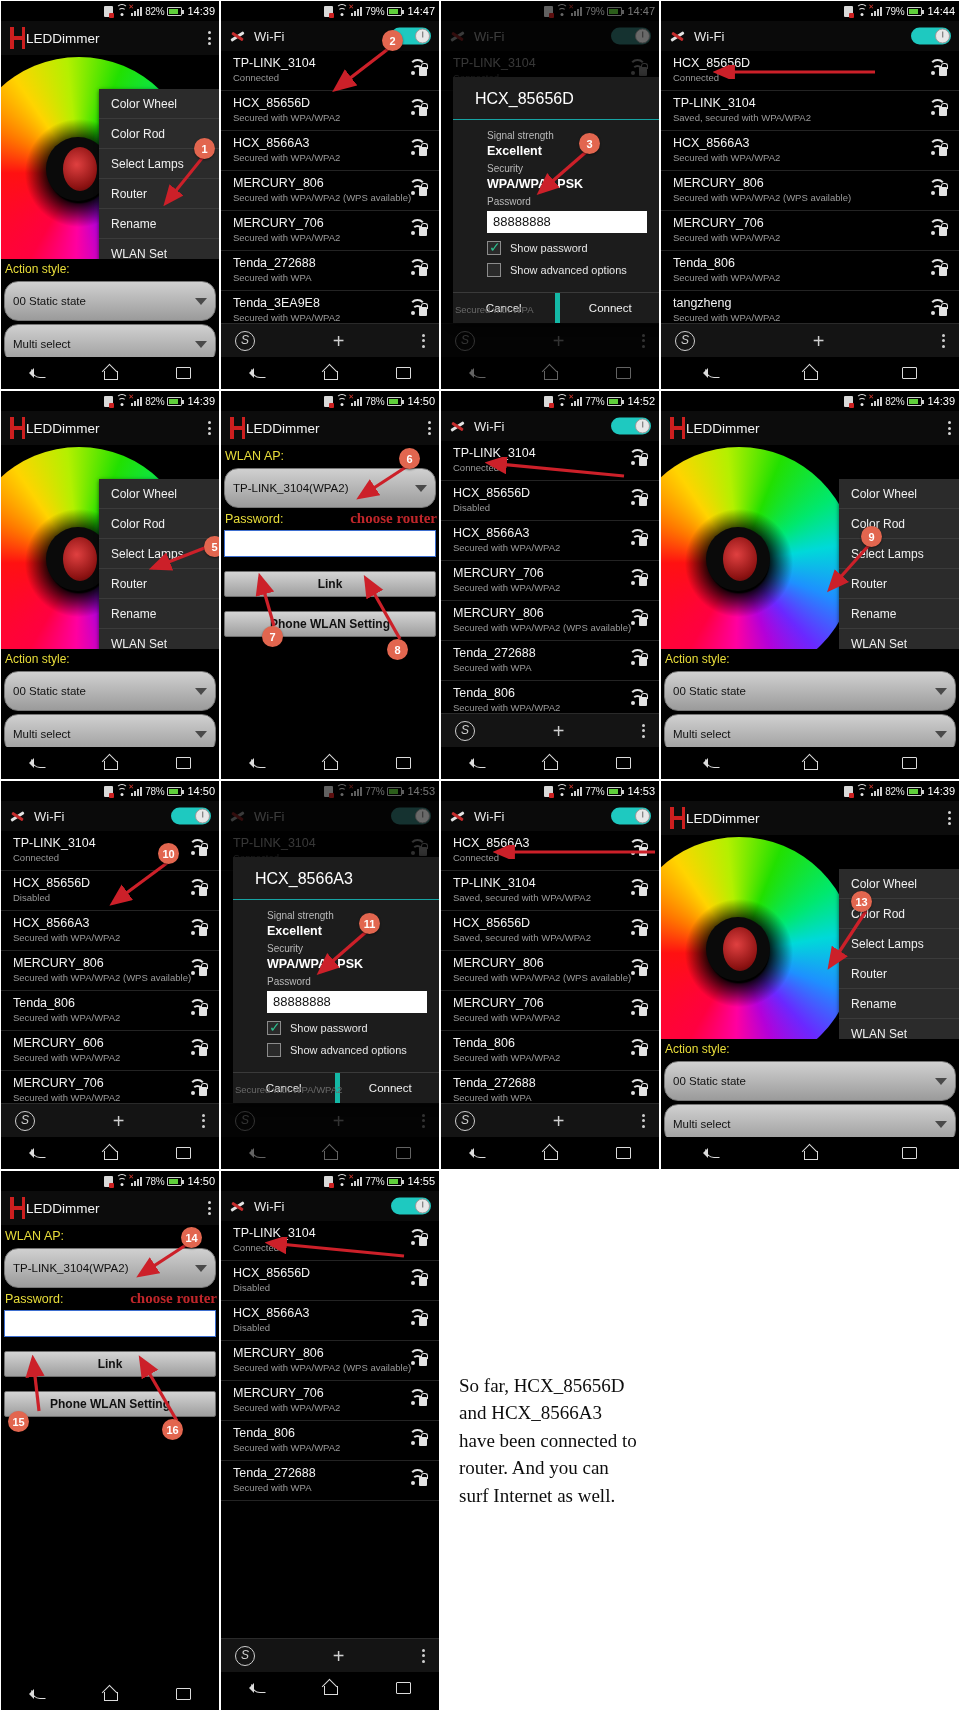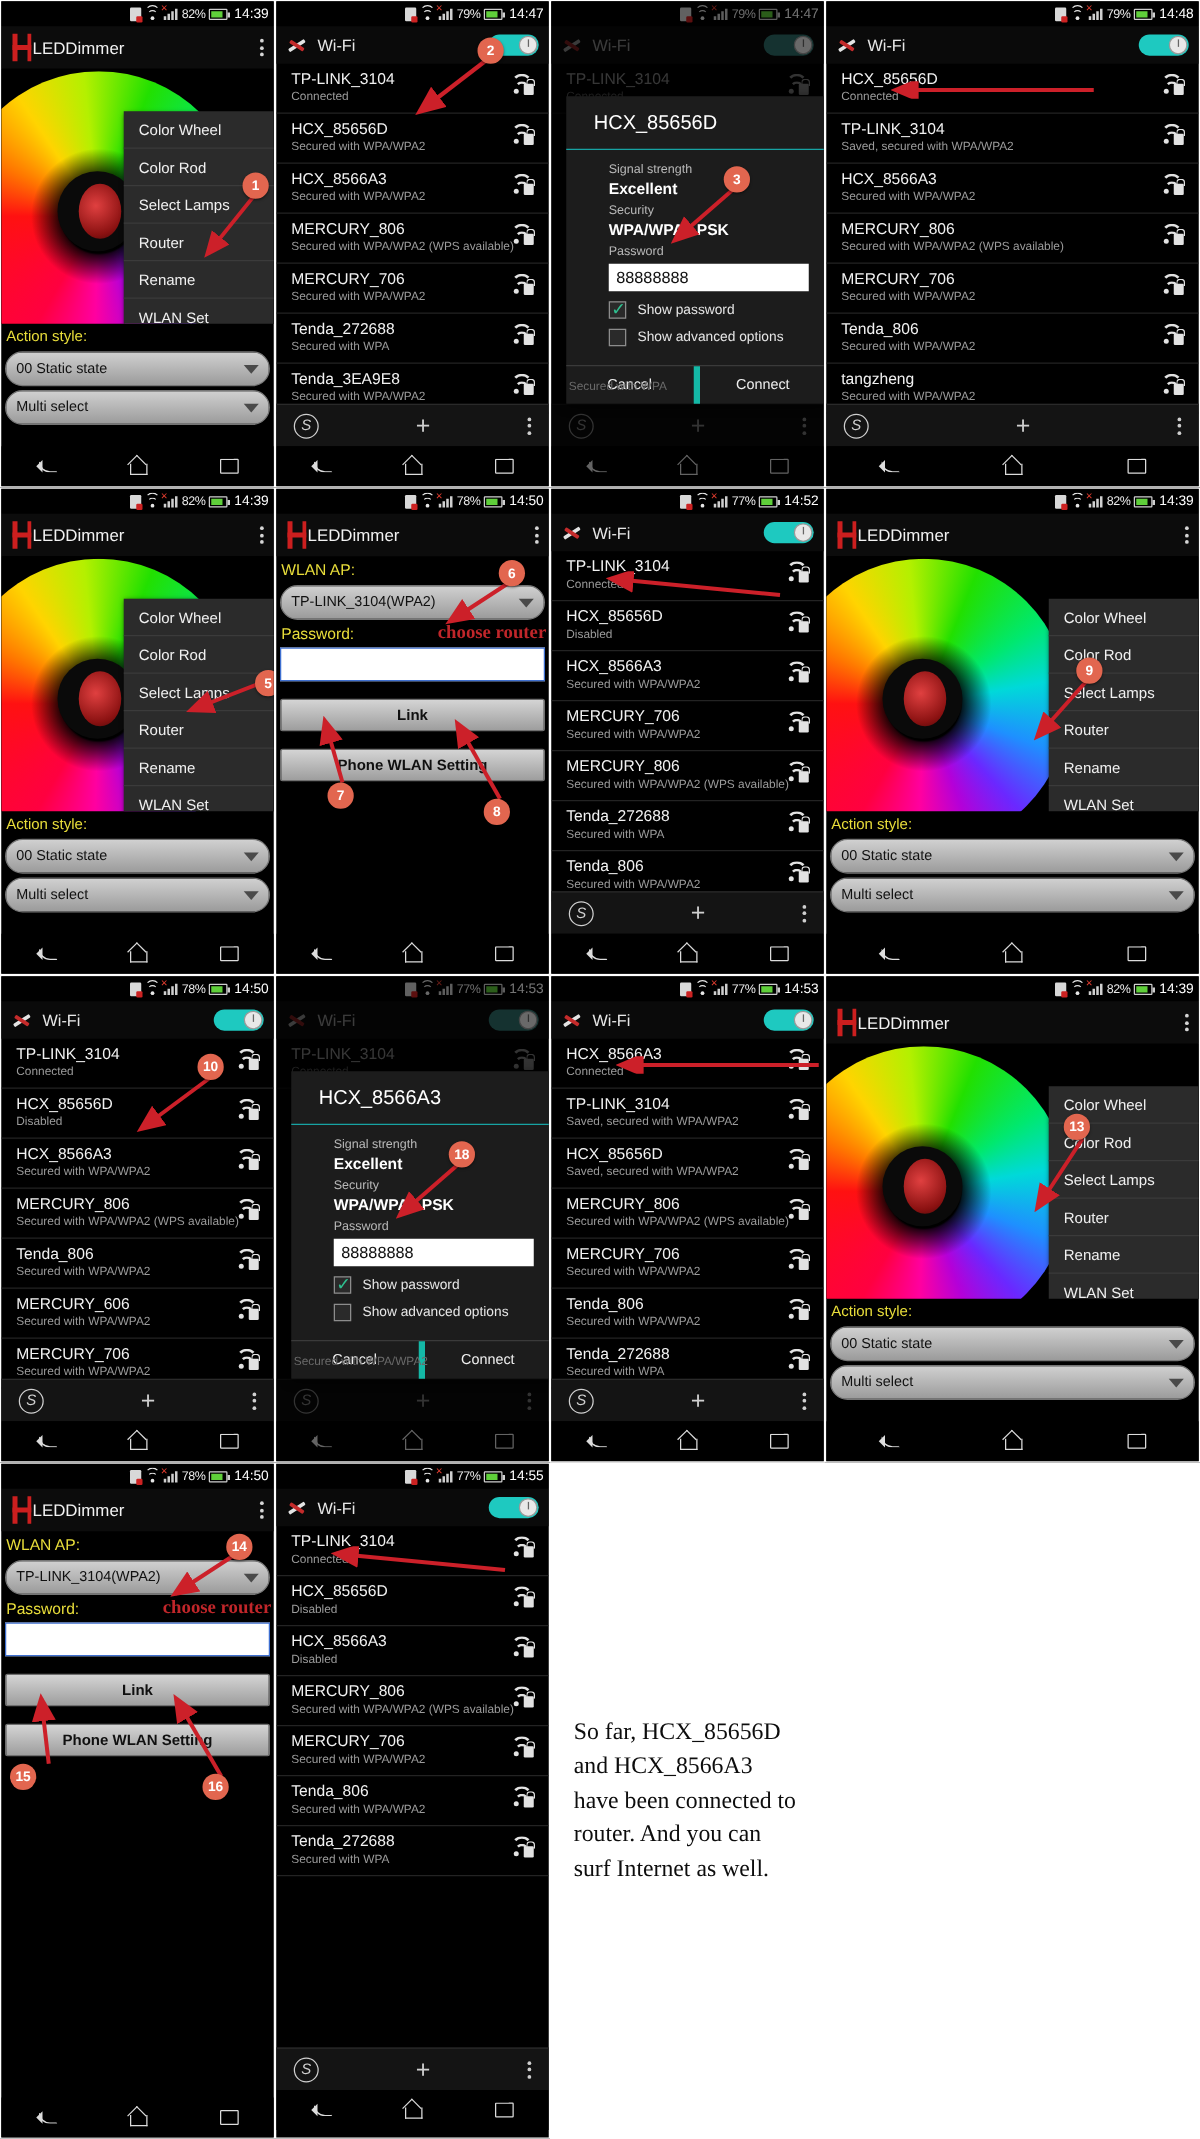--- a/index.html
+++ b/index.html
@@ -75,21 +75,21 @@
   .menu {
     position:absolute; right:0; top:34px; width:120px; background:#2b2b2b;
     box-shadow:0 1px 4px rgba(0,0,0,0.6); z-index:4;
   }
   .menu-item { height:30px; line-height:30px; padding-left:12px; color:#f0f0f0; font-size:12px;
                border-bottom:1px solid #3b3b3b; white-space:nowrap;}
   .menu-item:last-child{border-bottom:none;}
 
   .action-label { color:#e8dd3a; font-size:12px; padding:3px 4px 2px; }
   .spin {
-    height:28px; margin:3px 3px 0; border-radius:14px;
+    height:40px; margin:3px 3px 0; border-radius:14px;
     background:linear-gradient(#d0d0d0,#9b9b9b);
     border:1px solid #767676;
     display:flex; align-items:center; padding:12px 8px; color:#111; font-size:11.5px; position:relative;
   }
   .spin .caret { position:absolute; right:8px; width:0;height:0;
     border-left:6px solid transparent; border-right:6px solid transparent; border-top:7px solid #4a4a4a;}
 
   
   .navbar { position:absolute; left:0; right:0; bottom:0; height:32px; background:#000;
             display:flex; align-items:center; justify-content:space-around; }
@@ -465,21 +465,21 @@
       <span class="ico-sig">
           <b></b>
           <b></b>
           <b></b>
           <b></b>
         </span>
       <span class="sb-batt">79%</span>
       <span class="ico-battery">
           <span style="width:79%"></span>
         </span>
-      <span class="sb-time">14:48</span>
+      <span class="sb-time">14:44</span>
     </div>
     <div class="wifi-bar">
       <span class="wrench"></span>
       <span class="wifi-title">Wi-Fi</span>
       <span class="toggle">
           <span class="knob"></span>
         </span>
     </div>
     <div class="wifi-list">
       <div class="wifi-row">
@@ -1069,21 +1069,21 @@
           <b></b>
           <b></b>
           <b></b>
         </span>
     </div>
     <div class="navbar">
       <span class="nav-back"></span>
       <span class="nav-home"></span>
       <span class="nav-recent"></span>
     </div>
-    <div class="badge" style="left:138px; top:132px;">18</div>
+    <div class="badge" style="left:138px; top:132px;">11</div>
     <svg class="arrow" style="left:85px; top:147px;" width="66" height="52">
       <line x1="60" y1="4" x2="14" y2="44" stroke="#cc2029" stroke-width="3.2" marker-end="url(#ah)"></line>
     </svg>
   </div>
 
   <div class="cell">
     <div class="statusbar">
       <span class="ico ico-doc"></span>
       <span class="ico ico-wifi">
           <i></i>

